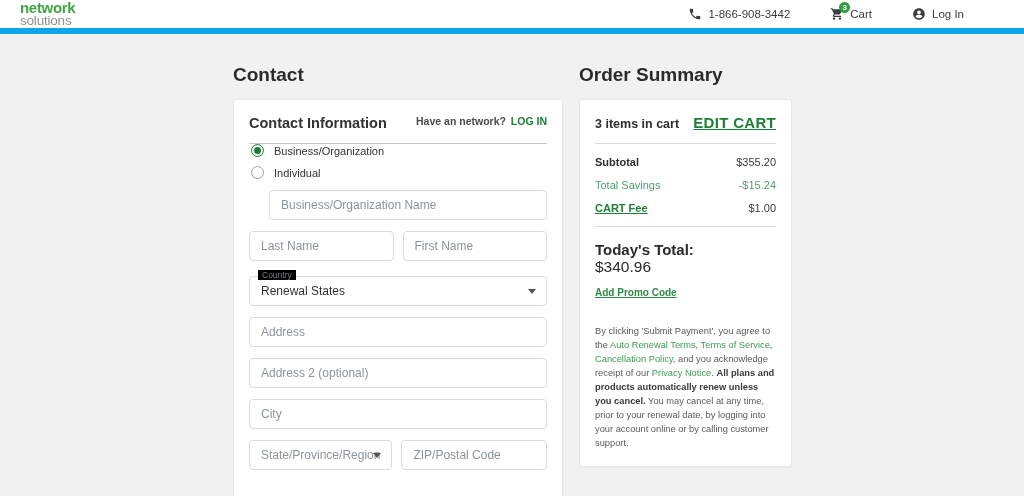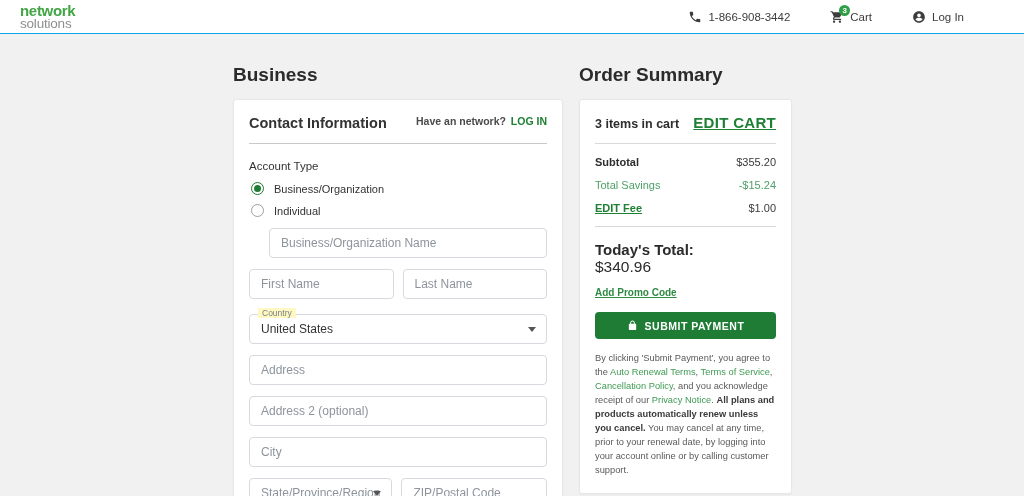--- a/index.html
+++ b/index.html
@@ -5,21 +5,21 @@
   * { margin: 0; padding: 0; box-sizing: border-box; }
   html, body { width: 1024px; height: 496px; overflow: hidden; }
   body {
     font-family: "Liberation Sans", "DejaVu Sans", sans-serif;
     background: #f1f1f2;
     color: #333;
   }
 
   
   .header {
-    height: 34px; background: #fff; border-bottom: 1px solid #0ea5e9;
+    height: 34px; background: #fff; border-bottom: 6px solid #0ea5e9;
     display: flex; align-items: center; justify-content: space-between;
     padding: 0 60px 0 20px;
   }
   .logo { line-height: 1; cursor: pointer; }
   .logo .l1 { display: block; color: #41a543; font-size: 15px; font-weight: bold; letter-spacing: -0.3px; }
   .logo .l2 { display: block; color: #8d9091; font-size: 13.5px; letter-spacing: -0.2px; margin-top: -1px; }
   .header-right { display: flex; align-items: flex-end; gap: 40px; }
   .header-item { display: flex; align-items: center; gap: 6px; font-size: 11.5px; color: #3c3c3c; cursor: pointer; }
   .hicon { width: 14px; height: 14px; fill: #3c3c3c; display: block; }
   .cart-wrap { position: relative; }
@@ -72,21 +72,21 @@
   .select-wrap { position: relative; }
   .select-wrap .caret {
     position: absolute; right: 11px; top: 13px; width: 0; height: 0;
     border-left: 4px solid transparent; border-right: 4px solid transparent; border-top: 5px solid #555;
     pointer-events: none;
   }
   .select-value { line-height: 28px; cursor: pointer; }
   .select-value.placeholder-style { color: #8d949c; }
   .outlined { position: relative; margin-top: 15px; }
   .float-label {
-    position: absolute; top: -6px; left: 9px; background: #fef9c3; padding: 0 4px;
+    position: absolute; top: -6px; left: 9px; background: #000000; padding: 0 4px;
     font-size: 8.5px; color: #7a7f85;
   }
 
   
   .sum-head { display: flex; align-items: baseline; justify-content: space-between; }
   .items-count { font-size: 12.5px; font-weight: bold; color: #2e2e2e; }
   .edit-cart { font-size: 15px; font-weight: bold; color: #1e8034; letter-spacing: 0.3px; cursor: pointer; text-decoration: underline; }
   .sum-rule { border: 0; border-top: 1px solid #d9d9d9; margin: 12px 0; }
   .sum-row { display: flex; justify-content: space-between; align-items: baseline; margin-bottom: 11px; font-size: 11px; }
   .sum-row .lbl { font-weight: bold; color: #2e2e2e; }
@@ -138,52 +138,51 @@
           <path d="M12 2C6.48 2 2 6.48 2 12s4.48 10 10 10 10-4.48 10-10S17.52 2 12 2zm0 4a3.2 3.2 0 110 6.4A3.2 3.2 0 0112 6zm0 13.2a7.68 7.68 0 01-6-2.88c.03-1.99 4-3.08 6-3.08s5.97 1.09 6 3.08a7.68 7.68 0 01-6 2.88z"></path>
         </svg>
       <span>Log In</span>
     </div>
   </div>
 </div>
 
 <div class="main">
 
   <div class="checkout-col">
-    <div class="col-title">Business</div>
+    <div class="col-title">Contact</div>
     <div class="card checkout-card">
       <div class="contact-head">
         <span class="contact-title">Contact Information</span>
         <span class="account-q">
           <span>Have an network?</span>
           <span class="login-link">LOG IN</span>
         </span>
       </div>
       <hr class="rule">
 
-      <div class="section-label">Account Type</div>
 
       <div class="radio-row">
         <span class="radio checked"></span>
         <span class="radio-label">Business/Organization</span>
       </div>
       <div class="radio-row">
         <span class="radio"></span>
         <span class="radio-label">Individual</span>
       </div>
 
       <input class="field indent mt" type="text" placeholder="Business/Organization Name" style="">
 
       <div class="frow">
+        <input class="field" type="text" placeholder="Last Name" style="">
         <input class="field" type="text" placeholder="First Name" style="">
-        <input class="field" type="text" placeholder="Last Name" style="">
       </div>
 
       <div class="select-wrap outlined">
         <span class="float-label">Country</span>
-        <div class="select-field select-value">United States</div>
+        <div class="select-field select-value">Renewal States</div>
         <span class="caret"></span>
       </div>
 
       <input class="field mt" type="text" placeholder="Address" style="">
       <input class="field mt" type="text" placeholder="Address 2 (optional)" style="">
       <input class="field mt" type="text" placeholder="City" style="">
 
       <div class="frow">
         <div class="select-wrap">
           <div class="select-field select-value placeholder-style">State/Province/Region</div>
@@ -205,35 +204,29 @@
 
       <div class="sum-row bold">
         <span class="lbl">Subtotal</span>
         <span class="val">$355.20</span>
       </div>
       <div class="sum-row savings">
         <span class="lbl">Total Savings</span>
         <span class="val">-$15.24</span>
       </div>
       <div class="sum-row linkrow">
-        <span class="lbl">EDIT Fee</span>
+        <span class="lbl">CART Fee</span>
         <span class="val">$1.00</span>
       </div>
 
       <hr class="sum-rule">
 
       <div class="total-row">
         <span class="total-lbl">Today's Total:</span>
         <span class="total-val">$340.96</span>
       </div>
       <span class="promo-link">Add Promo Code</span>
 
-      <button class="submit-btn">
-        <svg class="lock-icon" viewBox="0 0 24 24">
-            <path d="M18 8h-1V6c0-2.76-2.24-5-5-5S7 3.24 7 6v2H6c-1.1 0-2 .9-2 2v10c0 1.1.9 2 2 2h12c1.1 0 2-.9 2-2V10c0-1.1-.9-2-2-2zM9 6c0-1.66 1.34-3 3-3s3 1.34 3 3v2H9V6z"></path>
-          </svg>
-        <span>SUBMIT PAYMENT</span>
-      </button>
 
       <div class="legal" id="legal-text"><span>By clicking 'Submit Payment', you agree to the </span><span class="glink">Auto Renewal Terms</span><span>, </span><span class="glink">Terms of Service</span><span>, </span><span class="glink">Cancellation Policy</span><span>, and you acknowledge receipt of our </span><span class="glink">Privacy Notice</span><span>. </span><span class="b">All plans and products automatically renew unless you cancel.</span><span> You may cancel at any time, prior to your renewal date, by logging into your account online or by calling customer support.</span></div>
     </div>
   </div>
 </div>
 
 </body></html>

